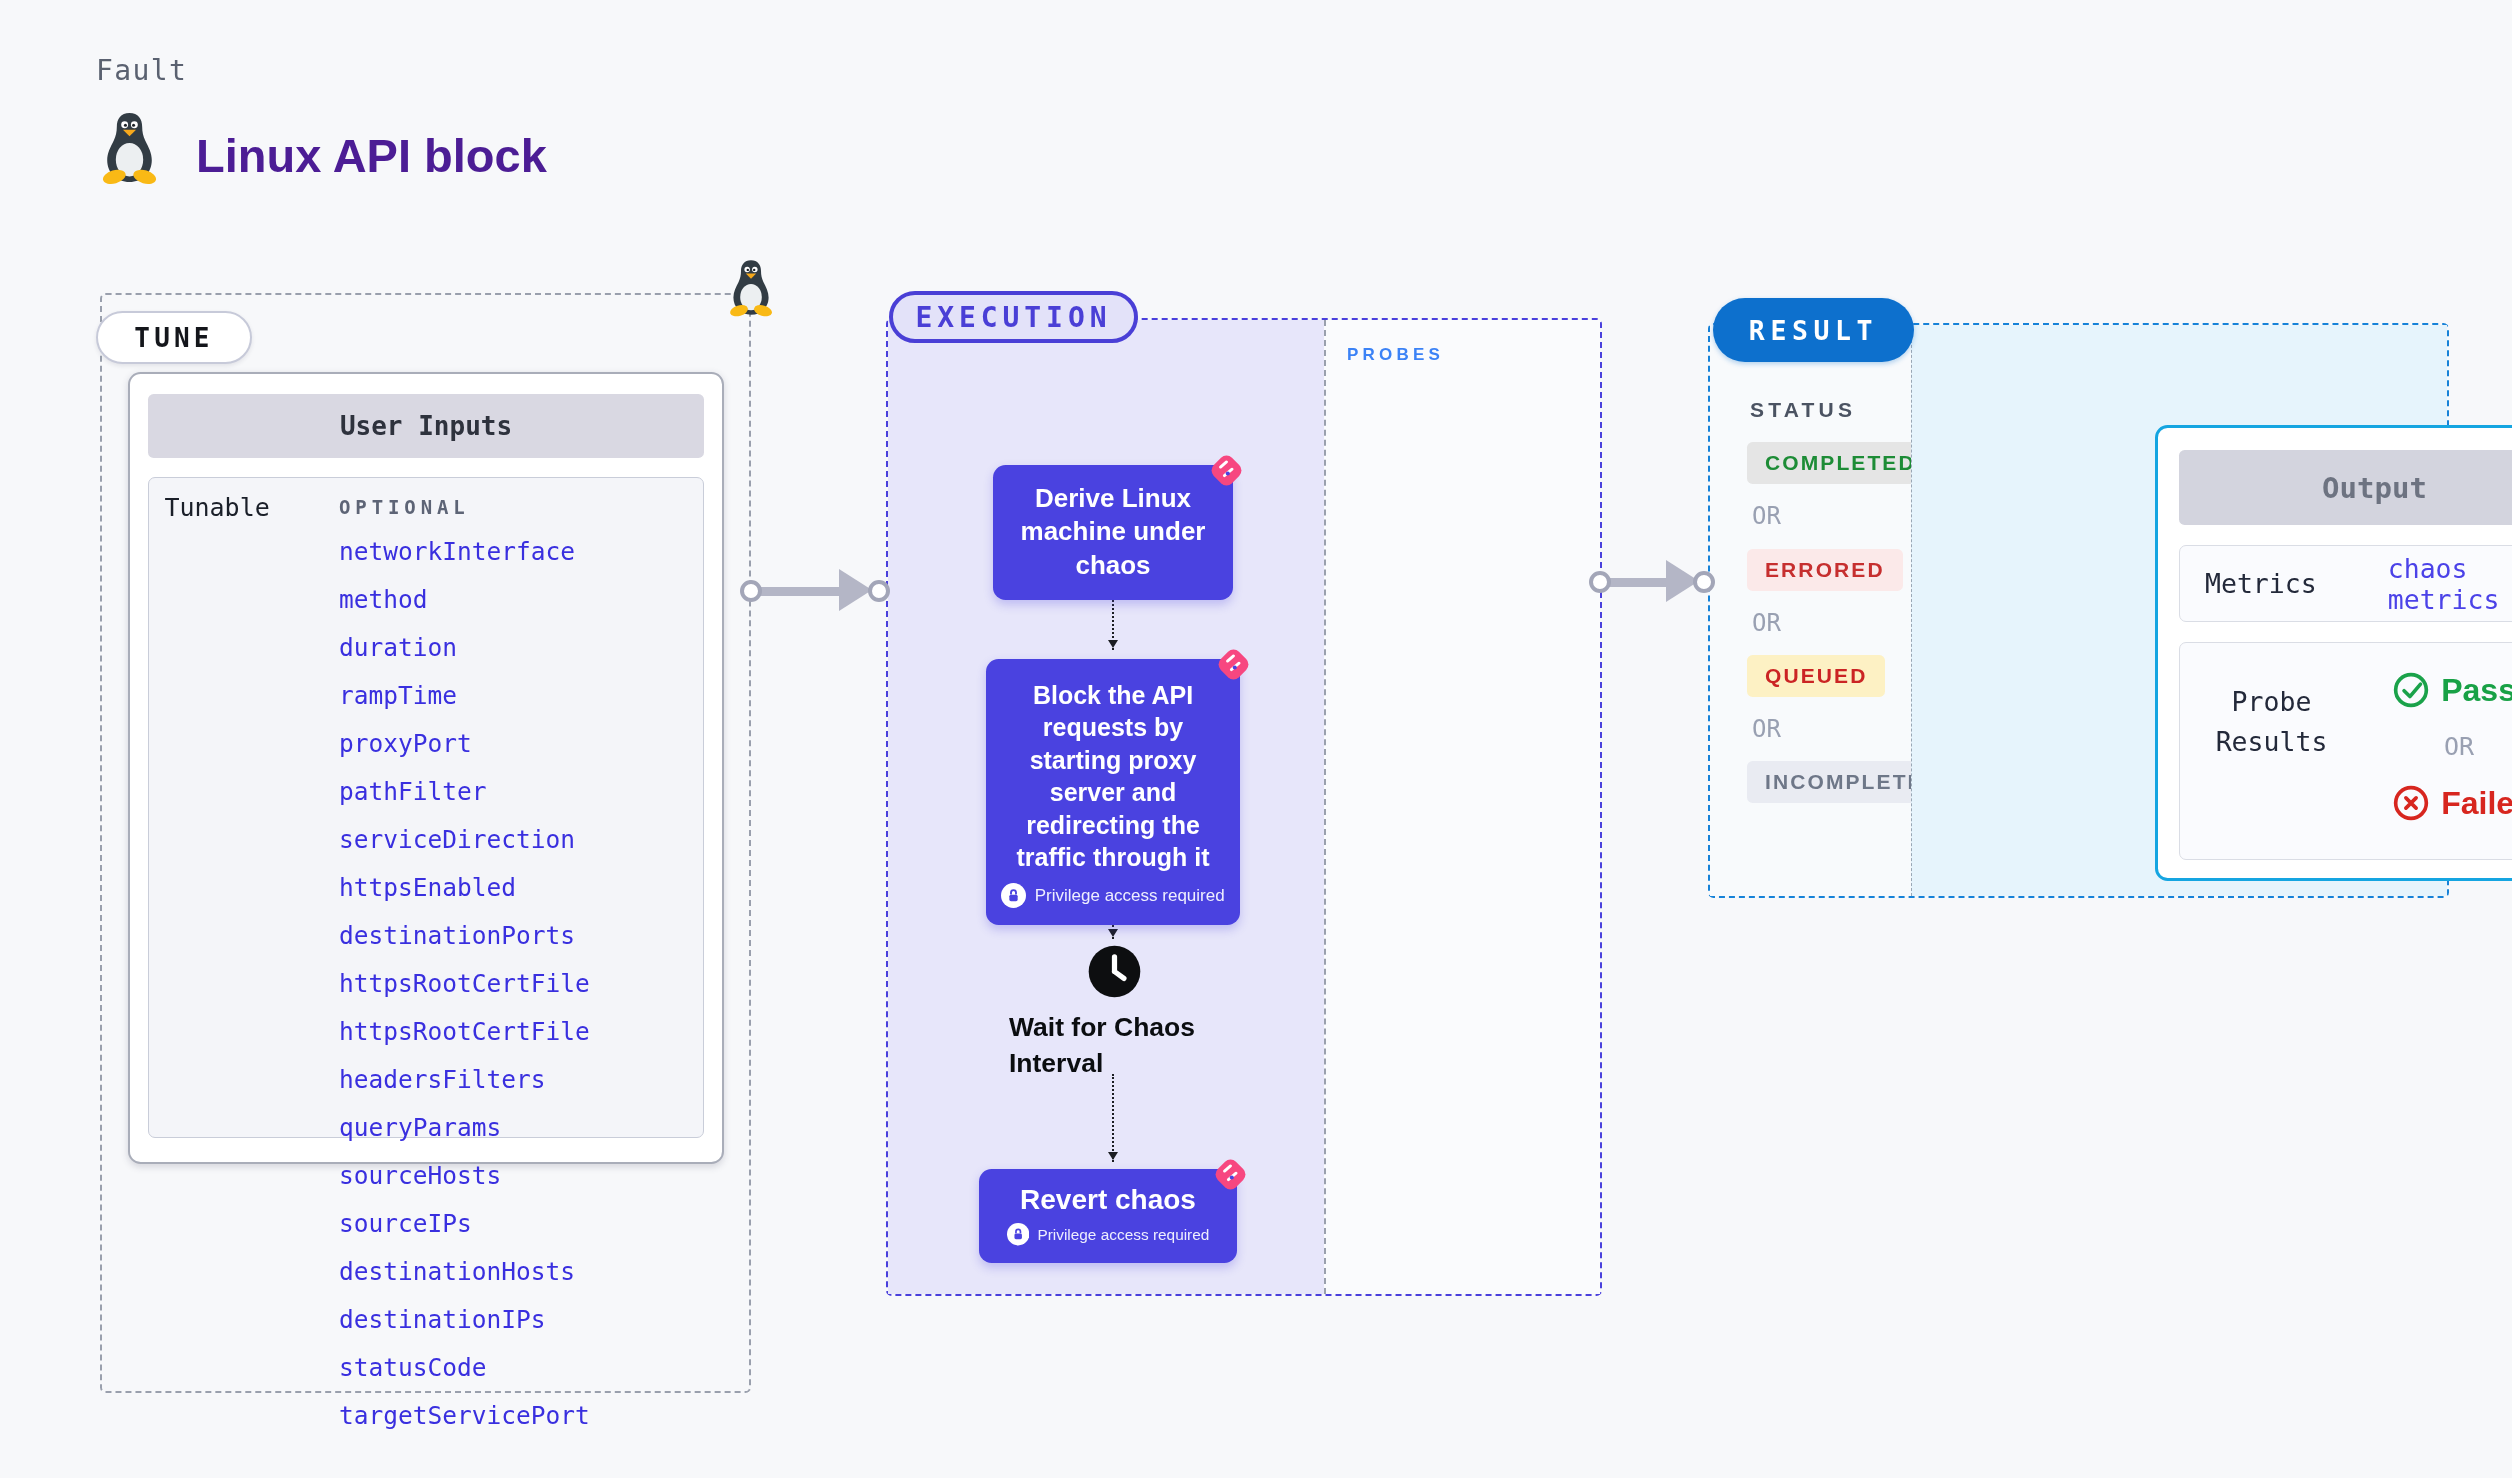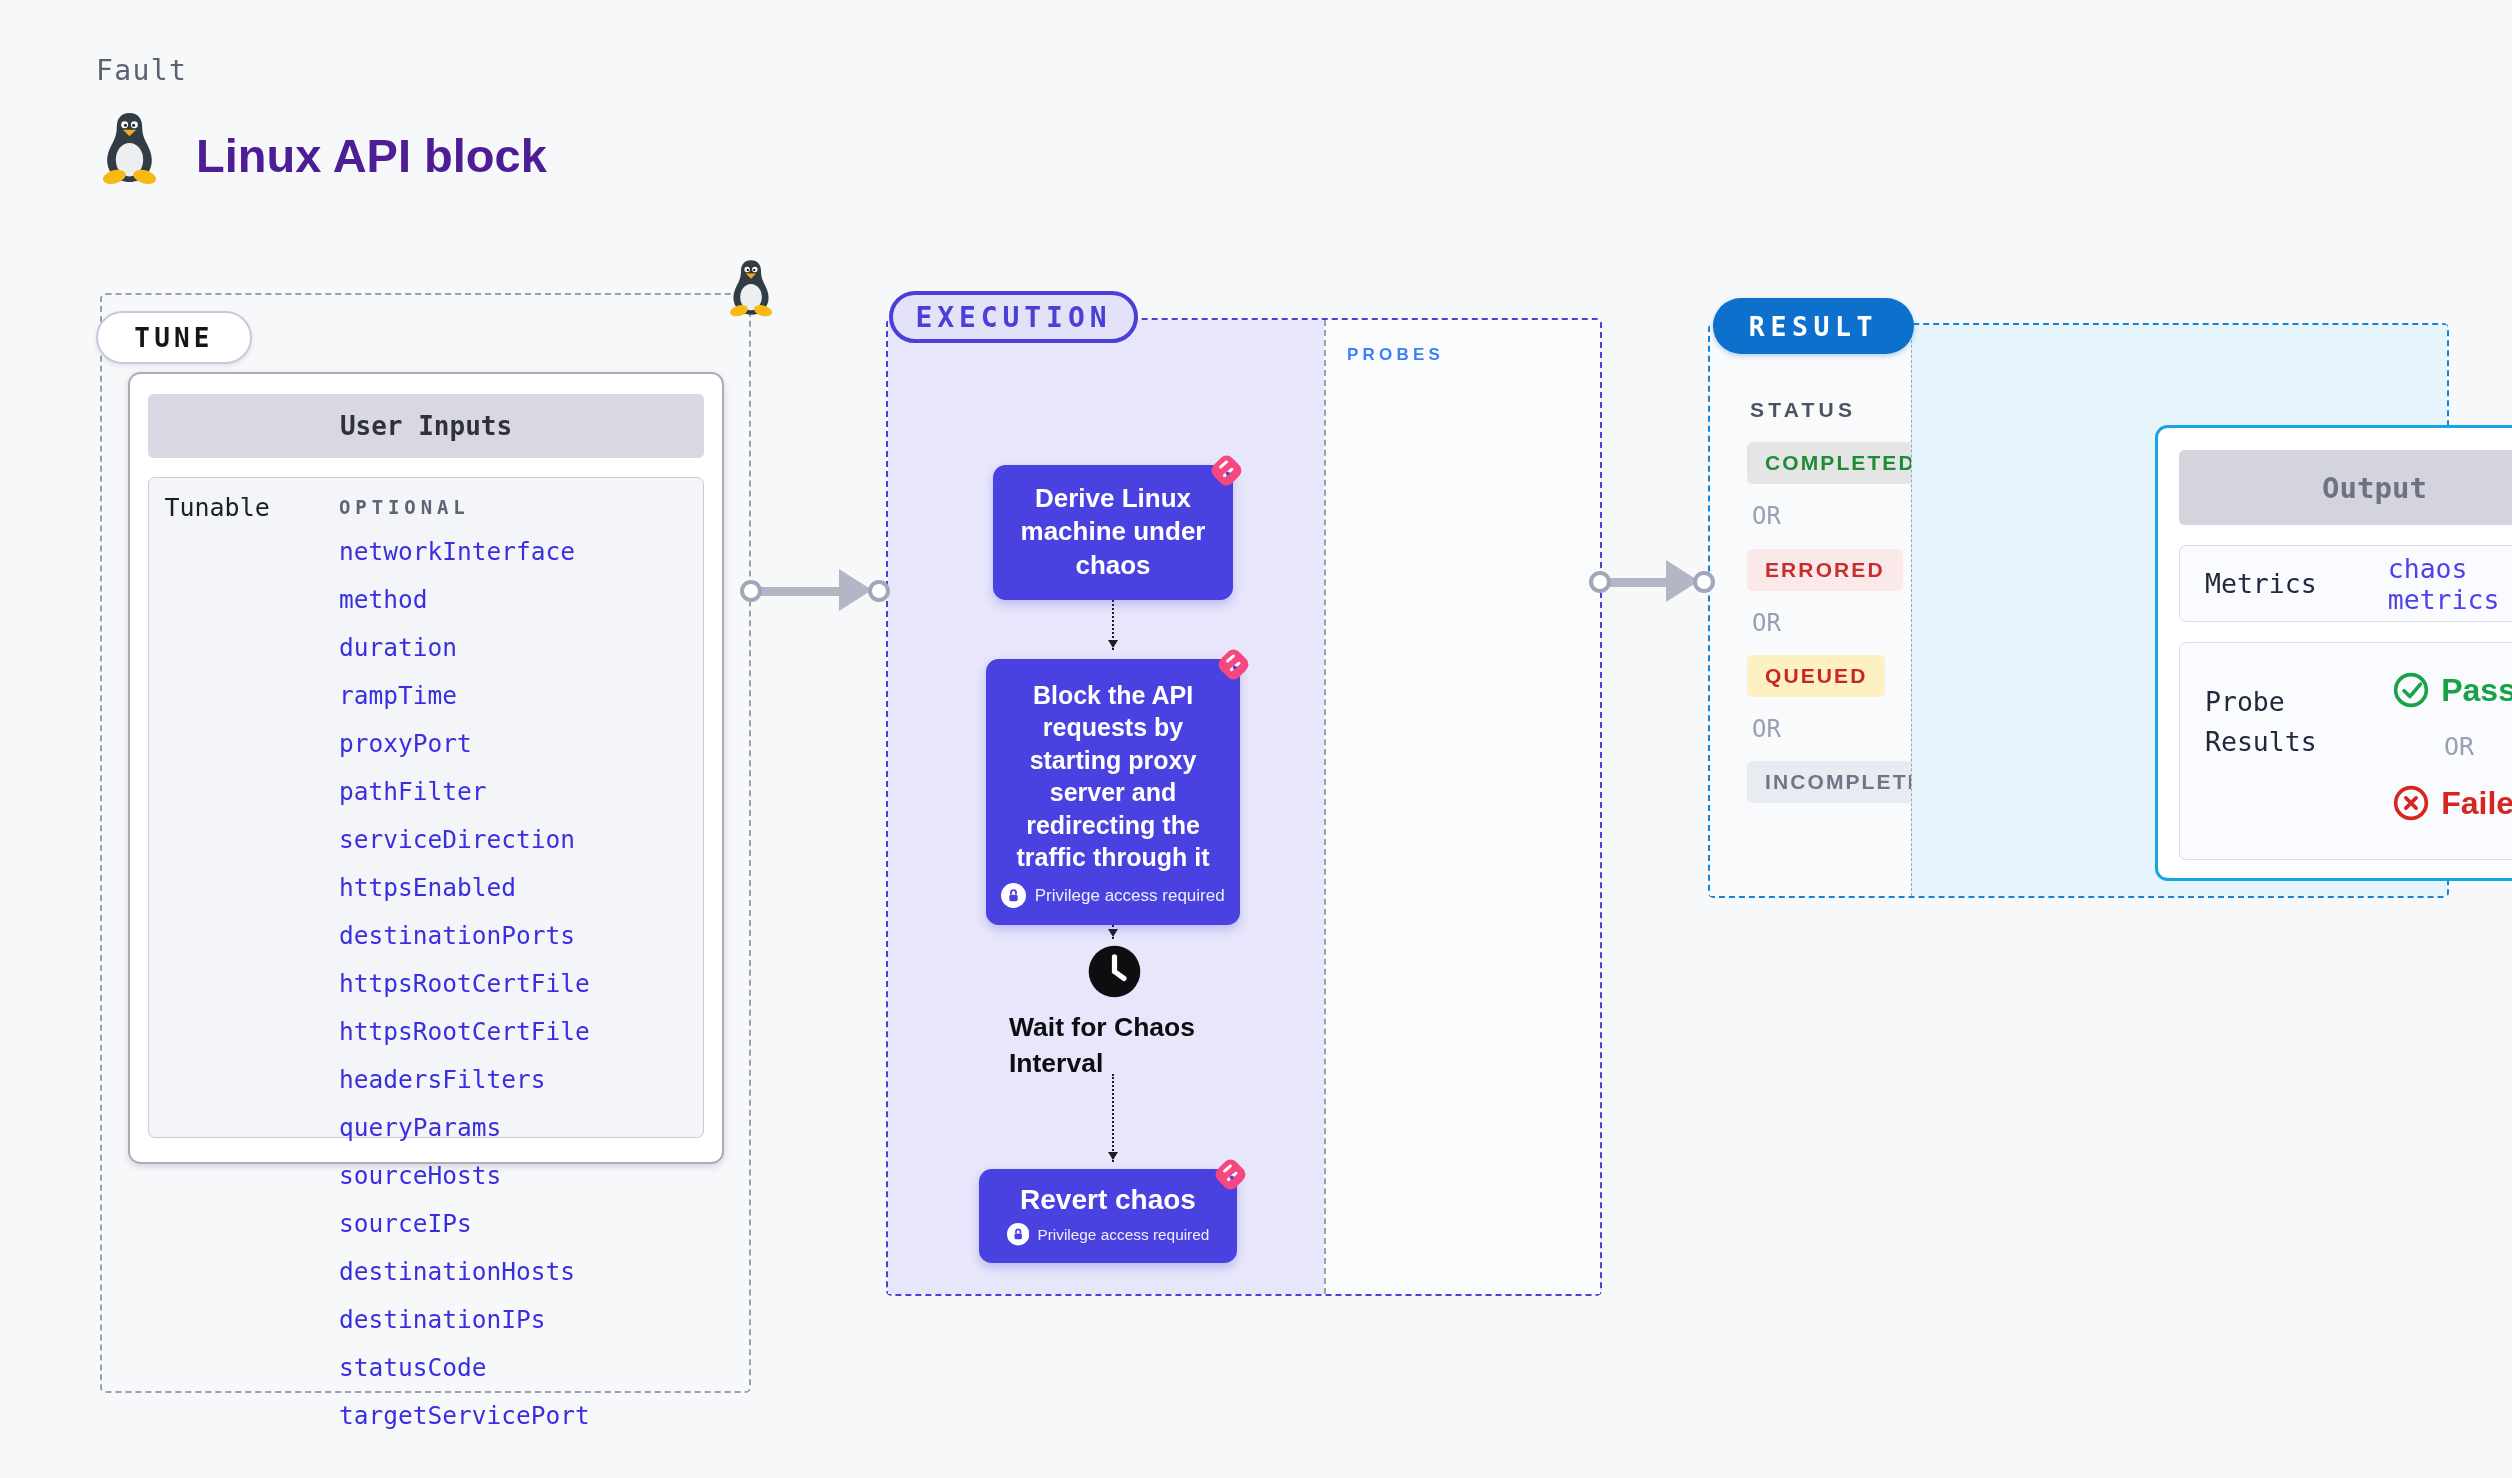--- a/index.html
+++ b/index.html
@@ -15,21 +15,21 @@
   .tux-small { position:absolute; left:727px; top:256px; width:48px; height:63px; z-index:6; }
 
   
   .pill { position:absolute; display:flex; align-items:center; justify-content:center;
           border-radius:32px; font-family:"DejaVu Sans Mono",monospace; font-weight:bold; z-index:8; }
   .pill-tune { left:96px; top:271px; width:156px; height:53px; background:#ffffff;
                border:2.8px solid #c7cad9; color:#14161b; font-size:26px; letter-spacing:4.2px;
                box-shadow:0 2.1px 4.2px rgba(40,40,70,.10);margin-top:40px; }
   .pill-exec { left:889px; top:291px; width:249px; height:52px; background:#e3e2f9;
                border:4.2px solid #4a3fd6; color:#4a3fd6; font-size:28px; letter-spacing:4.9px; }
-  .pill-result { left:1713px; top:298px; width:201px; height:56px; background:#0d70cd;
+  .pill-result { left:1713px; top:298px; width:201px; height:64px; background:#0d70cd;
                  border:none; color:#ffffff; font-size:26.5px; letter-spacing:5.6px;
                  box-shadow:0 2.1px 5.6px rgba(13,112,205,.3); }
 
   
   .tune-rect { position:absolute; left:100px; top:293px; width:651px; height:1100px;
                border:2.1px dashed #9aa0ad; border-radius:5.6px; }
   .ui-card { position:absolute; left:128px; top:372px; width:596px; height:792px; background:#ffffff;
              border:2.1px solid #a9adb9; border-radius:12.6px; box-shadow:0 2.8px 7px rgba(60,60,90,.18); }
   .ui-card .card-header { position:absolute; left:18px; right:18px; top:19.6px; height:64px;
              background:#d9d8e2; border-radius:5.6px; display:flex; align-items:center; justify-content:center;
@@ -112,21 +112,21 @@
                  font-family:"DejaVu Sans Mono",monospace; font-weight:bold; font-size:29px; color:#6d7381; }
   .output-row { position:absolute; left:21px; width:391px; background:#fafbfe;
                 border:1.4px solid #dadde5; border-radius:7px; }
   .row-metrics { top:117px; height:77px; display:flex; align-items:center; }
   .row-metrics .lbl { margin-left:25px; width:161px; font-family:"DejaVu Sans Mono",monospace;
                       font-size:26.5px; color:#23293a; }
   .row-metrics .val { margin-left:42px; font-family:"DejaVu Sans Mono",monospace;
                       font-size:26.5px; color:#4b42e8; cursor:pointer; }
   .row-proberes { top:214px; height:218px; }
   .row-proberes .lbl { position:absolute; left:25px; top:39px; width:133px;
-                       font-family:"DejaVu Sans Mono",monospace; font-size:26.5px; color:#23293a; line-height:1.5; }
+                       font-family:"DejaVu Sans Mono",monospace; font-size:26.5px; color:#23293a; line-height:1.5;text-align:center; }
   .pr-passed { position:absolute; left:212px; top:28px; display:flex; align-items:center; gap:11.2px; }
   .pr-passed svg { width:38px; height:38px; }
   .pr-passed span { font-size:32px; font-weight:bold; color:#18a146; }
   .pr-or { position:absolute; left:264px; top:89px; font-family:"DejaVu Sans Mono",monospace;
            font-size:25px; color:#99a0b2; }
   .pr-failed { position:absolute; left:212px; top:141px; display:flex; align-items:center; gap:11.2px; }
   .pr-failed svg { width:38px; height:38px; }
   .pr-failed span { font-size:32px; font-weight:bold; color:#d7261f; }
 </style>
 </head>

